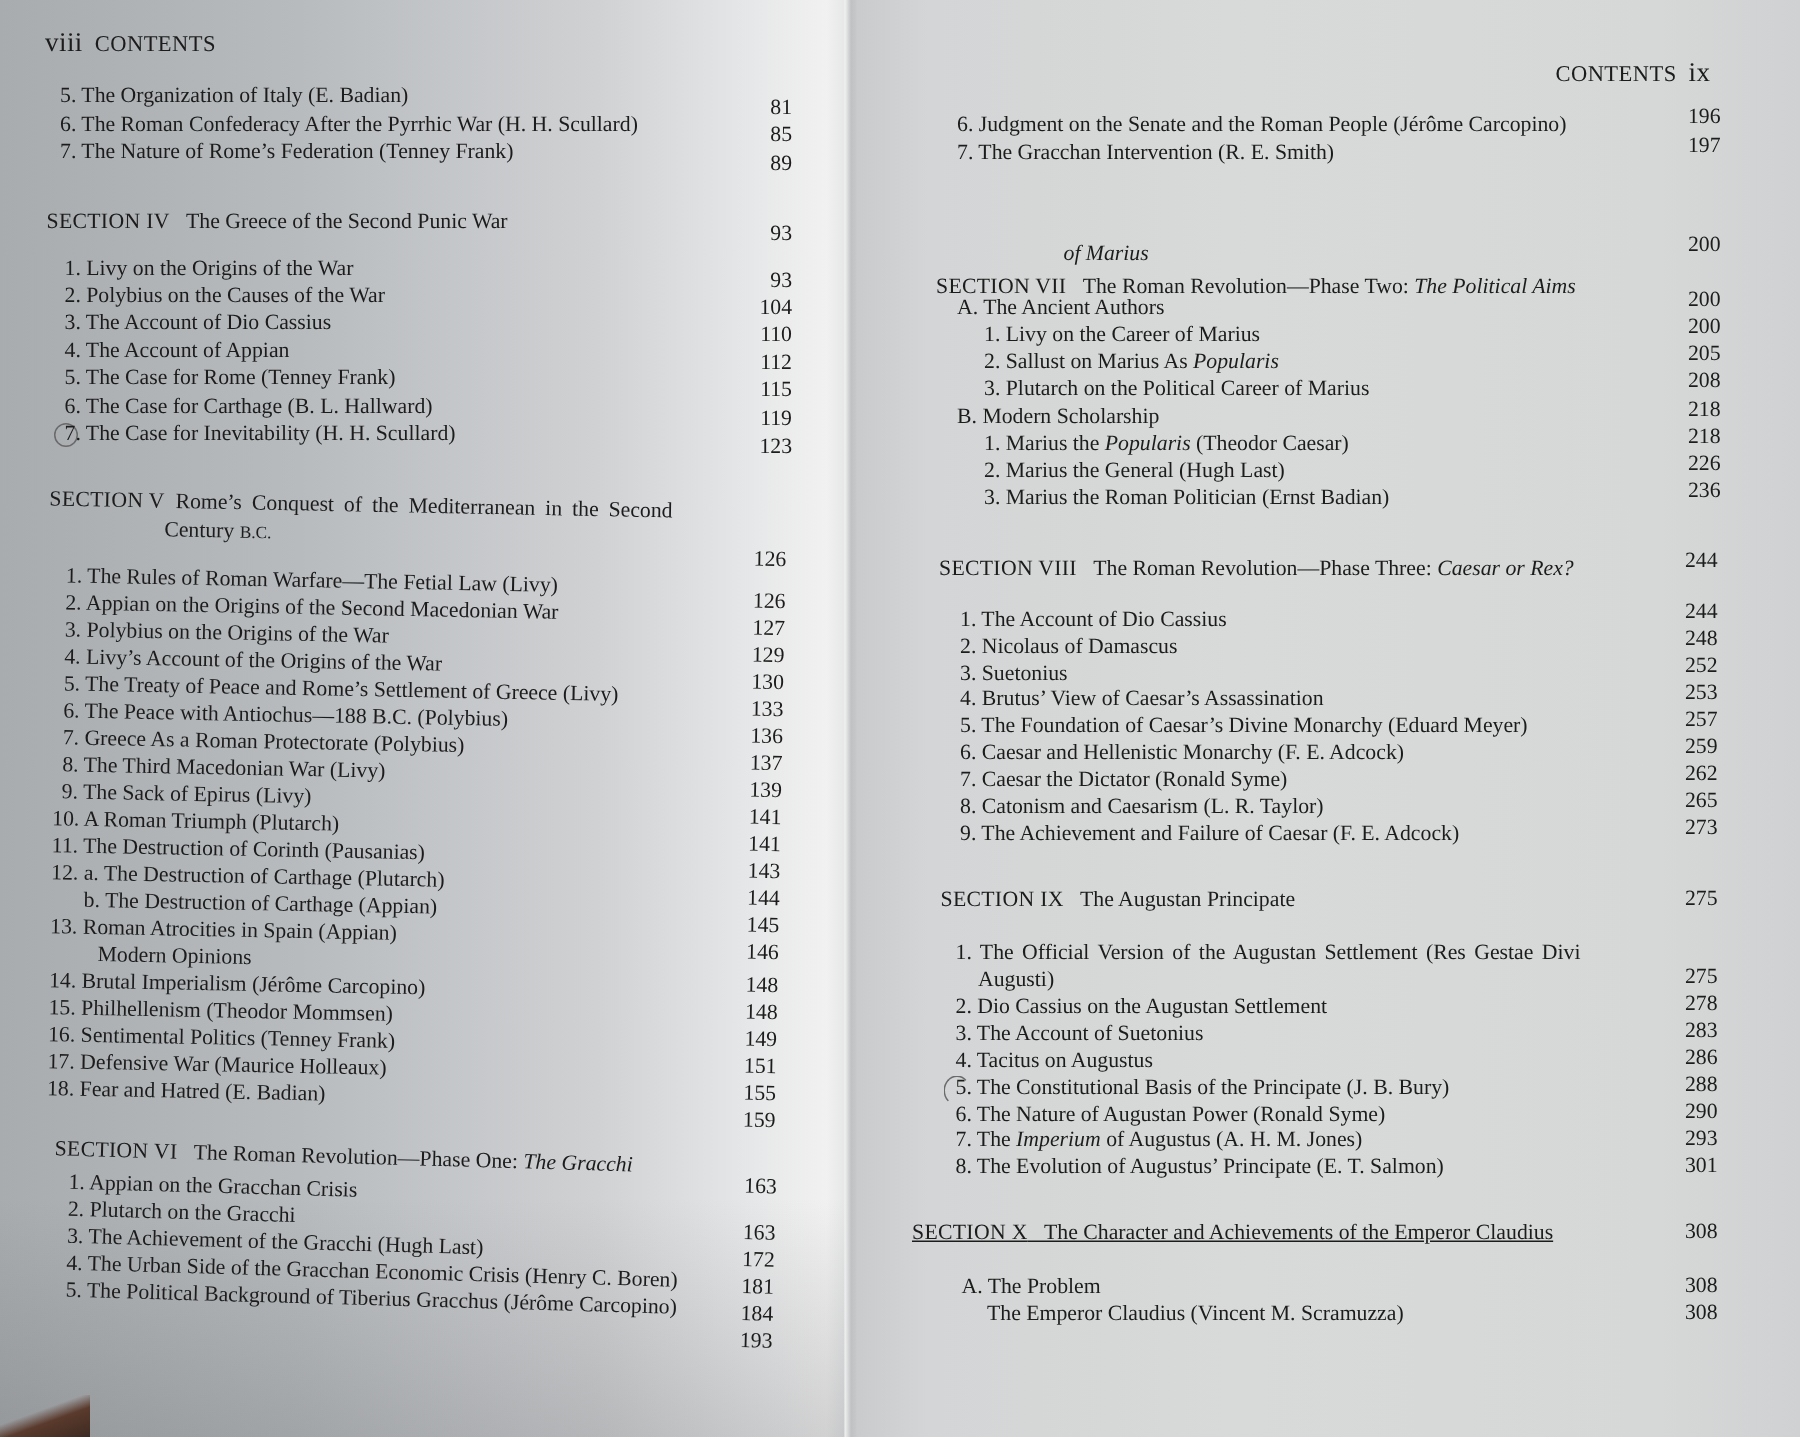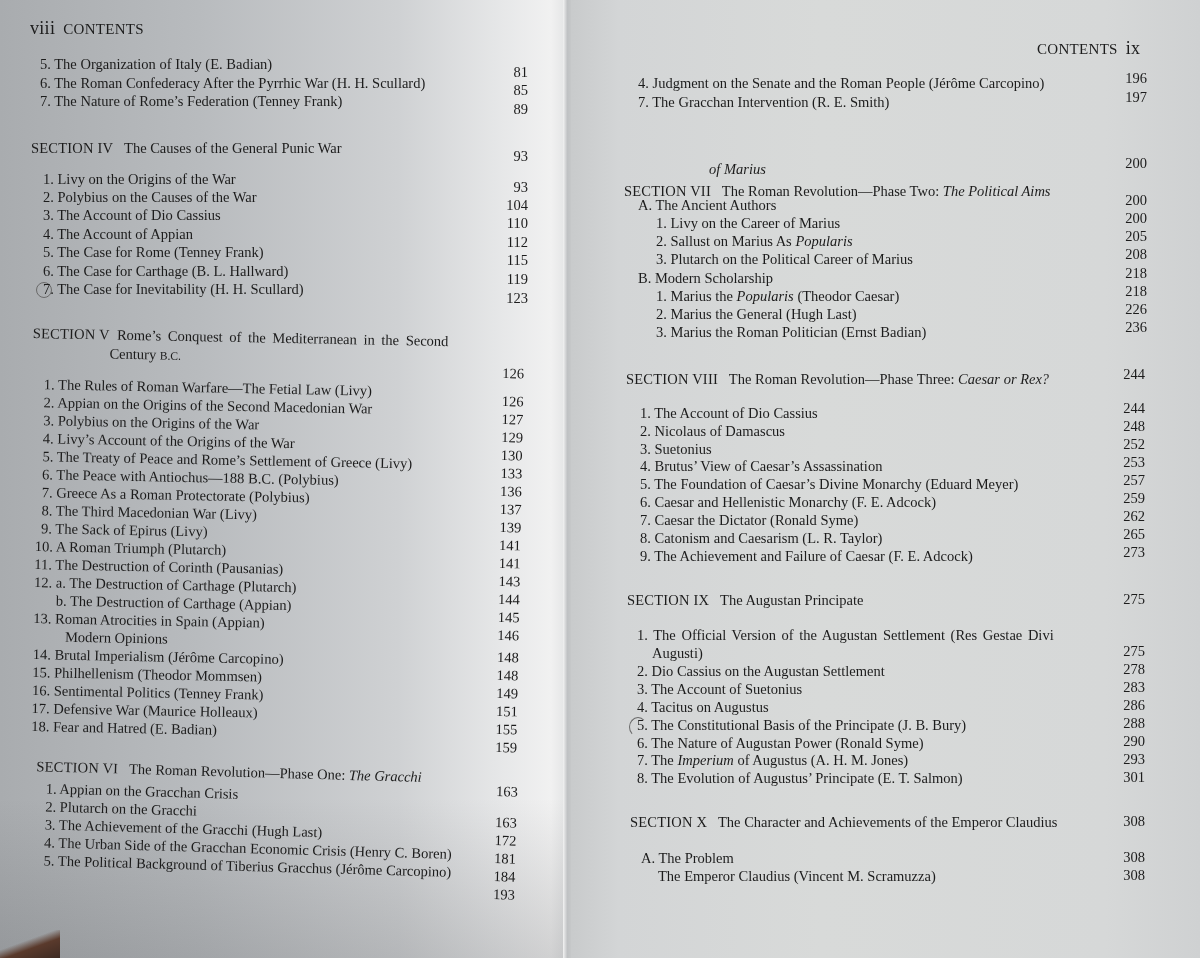--- a/index.html
+++ b/index.html
@@ -54,21 +54,21 @@
   </div>
 
   <div class="line" style="left:40px;top:56px;">5. The Organization of Italy (E. Badian)</div>
   <div class="pg" style="left:488px;top:64px;">81</div>
   <div class="line" style="left:40px;top:75px;">6. The Roman Confederacy After the Pyrrhic War (H. H. Scullard)</div>
   <div class="pg" style="left:488px;top:82px;">85</div>
   <div class="line" style="left:40px;top:93px;">7. The Nature of Rome’s Federation (Tenney Frank)</div>
   <div class="pg" style="left:488px;top:101px;">89</div>
 
   <div class="line" style="left:31px;top:140px;">
-    <span class="sec-label">SECTION IV</span>&nbsp;&nbsp;&nbsp;<span>The Causes of the General Punic War</span>
+    <span class="sec-label">SECTION IV</span>&nbsp;&nbsp;&nbsp;<span>The Greece of the Second Punic War</span>
   </div>
   <div class="pg" style="left:488px;top:148px;">93</div>
 
   <div class="line" style="left:43px;top:171px;">1. Livy on the Origins of the War</div>
   <div class="pg" style="left:488px;top:179px;">93</div>
   <div class="line" style="left:43px;top:189px;">2. Polybius on the Causes of the War</div>
   <div class="pg" style="left:488px;top:197px;">104</div>
   <div class="line" style="left:43px;top:207px;">3. The Account of Dio Cassius</div>
   <div class="pg" style="left:488px;top:215px;">110</div>
   <div class="line" style="left:43px;top:226px;">4. The Account of Appian</div>
@@ -148,21 +148,21 @@
     <div class="line" style="left:46px;top:852px;">5. The Political Background of Tiberius Gracchus (Jérôme Carcopino)</div>
     <div class="pg" style="left:478px;top:873px;">193</div>
   </div>
 </div>
 
 <div>
   <div class="running-head" style="left:1037px;top:38px;">
     <span>CONTENTS</span><span class="folio" style="margin-right:0;">ix</span>
   </div>
 
-  <div class="line" style="left:638px;top:75px;">4. Judgment on the Senate and the Roman People (Jérôme Carcopino)</div>
+  <div class="line" style="left:638px;top:75px;">6. Judgment on the Senate and the Roman People (Jérôme Carcopino)</div>
   <div class="pg" style="left:1107px;top:70px;">196</div>
   <div class="line" style="left:638px;top:94px;">7. The Gracchan Intervention (R. E. Smith)</div>
   <div class="pg" style="left:1107px;top:89px;">197</div>
 
   <div class="line" style="left:624px;top:143px;margin-top:40px;">
     <span class="sec-label">SECTION VII</span>&nbsp;&nbsp;&nbsp;<span>The Roman Revolution—Phase Two:</span> <em>The Political Aims</em>
   </div>
   <div class="line" style="left:709px;top:161px;"><em>of Marius</em></div>
   <div class="pg" style="left:1107px;top:155px;">200</div>
 
@@ -224,21 +224,21 @@
   <div class="pencil-circle" style="left:629px;top:717px;width:16px;height:18px;border-right-color:transparent;border-bottom-color:transparent;"></div>
   <div class="line" style="left:637px;top:717px;text-align:center;">5. The Constitutional Basis of the Principate (J. B. Bury)</div>
   <div class="pg" style="left:1105px;top:715px;">288</div>
   <div class="line" style="left:637px;top:735px;">6. The Nature of Augustan Power (Ronald Syme)</div>
   <div class="pg" style="left:1105px;top:733px;">290</div>
   <div class="line" style="left:637px;top:752px;"><span>7. The</span> <em>Imperium</em> <span>of Augustus (A. H. M. Jones)</span></div>
   <div class="pg" style="left:1105px;top:751px;">293</div>
   <div class="line" style="left:637px;top:770px;">8. The Evolution of Augustus’ Principate (E. T. Salmon)</div>
   <div class="pg" style="left:1105px;top:769px;">301</div>
 
-  <div class="line" style="left:630px;top:814px;">
+  <div class="line" style="left:608px;top:814px;text-decoration:underline;">
     <span class="sec-label">SECTION X</span>&nbsp;&nbsp;&nbsp;<span>The Character and Achievements of the Emperor Claudius</span>
   </div>
   <div class="pg" style="left:1105px;top:813px;">308</div>
 
   <div class="line" style="left:641px;top:850px;">A. The Problem</div>
   <div class="pg" style="left:1105px;top:849px;">308</div>
   <div class="line" style="left:658px;top:868px;">The Emperor Claudius (Vincent M. Scramuzza)</div>
   <div class="pg" style="left:1105px;top:867px;">308</div>
 </div>
 

